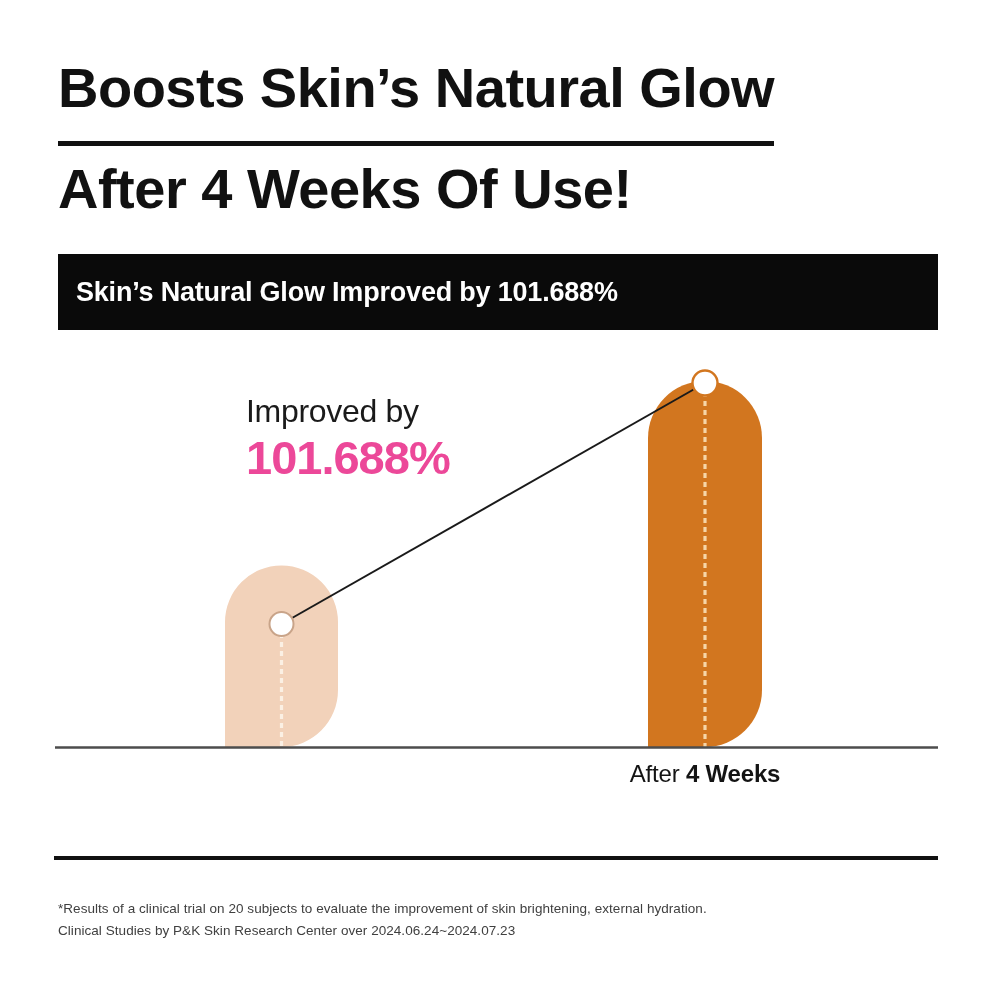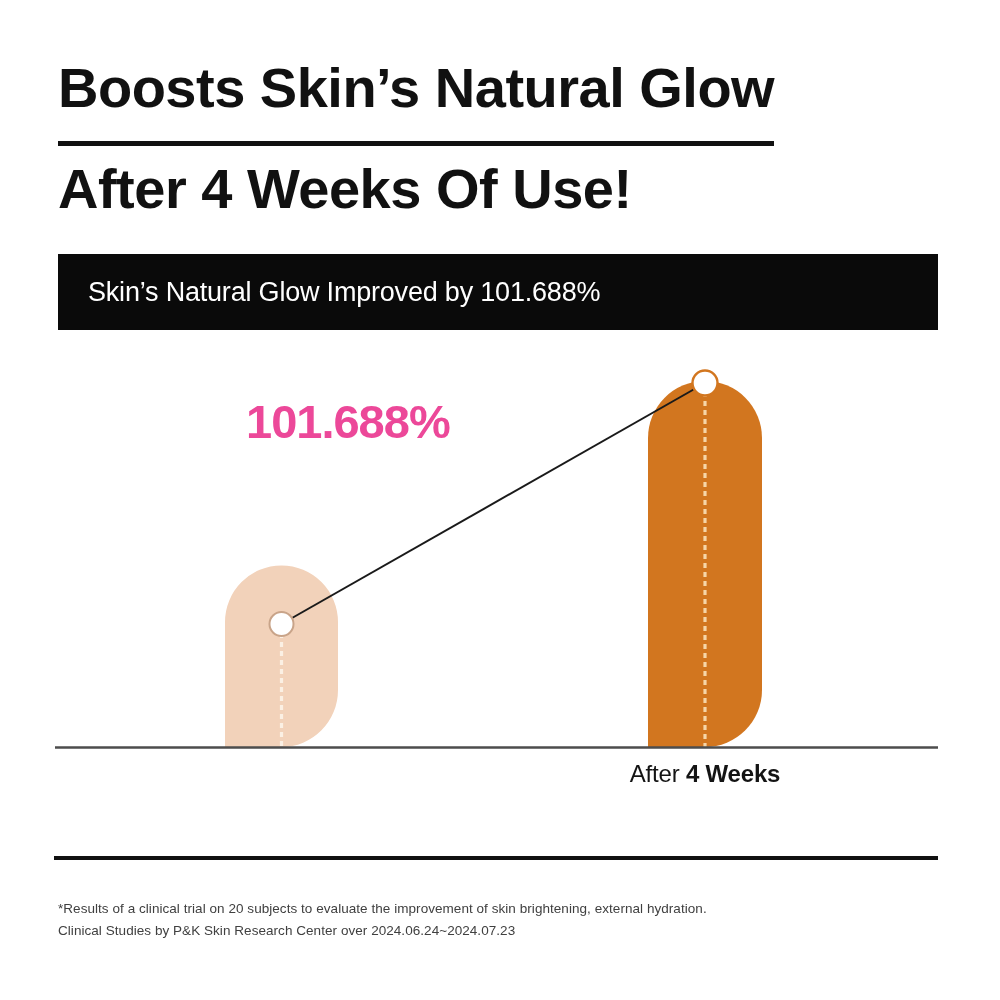--- a/index.html
+++ b/index.html
@@ -55,23 +55,23 @@
     top: 254px;
     width: 880px;
     height: 76px;
     background: #0a0a0a;
     display: flex;
     align-items: center;
   }
   .banner-text {
     color: #ffffff;
     font-size: 27px;
-    font-weight: normal;
+    font-weight: bold;
     letter-spacing: -0.2px;
-    margin-left: 30px;
+    margin-left: 18px;
     text-align: center;
   }
 
   
   .chart {
     position: absolute;
     left: 0;
     top: 0;
     width: 1000px;
     height: 1000px;
@@ -182,20 +182,21 @@
       <line x1="281.5" y1="624" x2="705" y2="383" stroke="#1a1a1a" stroke-width="2"></line>
 
       <line x1="55" y1="747.5" x2="938" y2="747.5" stroke="#4d4d4d" stroke-width="2.5"></line>
 
       <circle cx="281.5" cy="624" r="12" fill="#ffffff" stroke="#C9A489" stroke-width="2"></circle>
       <circle cx="705" cy="383" r="12.5" fill="#ffffff" stroke="#D2761F" stroke-width="2.4"></circle>
     </svg>
   </div>
 
   <div class="callout">
+    <div class="callout-label">Improved by</div>
     <div class="callout-value">101.688%</div>
   </div>
 
   <div class="axis-label axis-label-after">
     <span>After </span><b>4 Weeks</b>
   </div>
 
   <div class="rule"></div>
 
   <div class="footnote">

